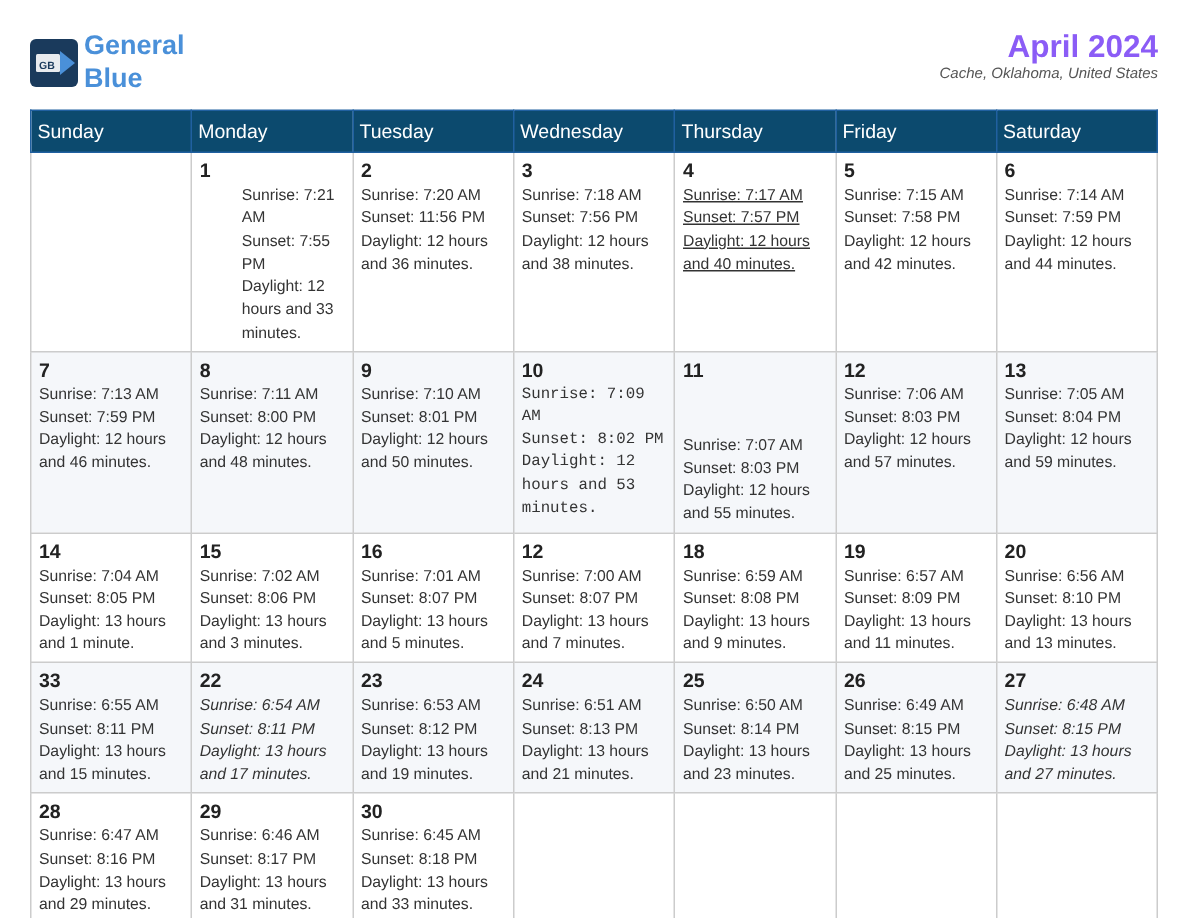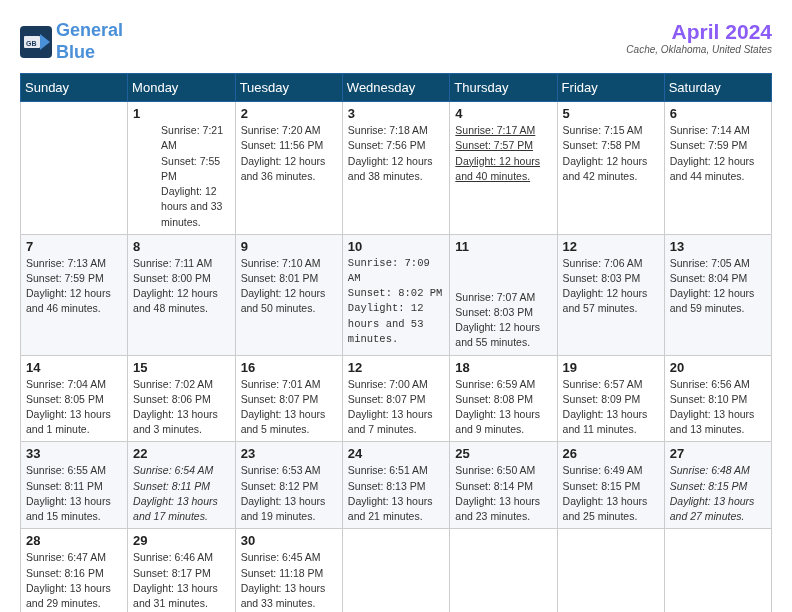--- a/index.html
+++ b/index.html
@@ -307,21 +307,21 @@
         </td>
         <td>
           <div class="day-number">29</div>
           <div class="day-info" style="white-space: pre-line;">Sunrise: 6:46 AM
 Sunset: 8:17 PM
 Daylight: 13 hours and 31 minutes.</div>
         </td>
         <td>
           <div class="day-number">30</div>
           <div class="day-info" style="white-space: pre-line;">Sunrise: 6:45 AM
-Sunset: 11:18 PM
+Sunset: 8:18 PM
 Daylight: 13 hours and 33 minutes.</div>
         </td>
         <td class="empty-cell"></td>
         <td class="empty-cell"></td>
         <td class="empty-cell"></td>
         <td class="empty-cell"></td>
       </tr>
     </tbody>
 </table>
 

